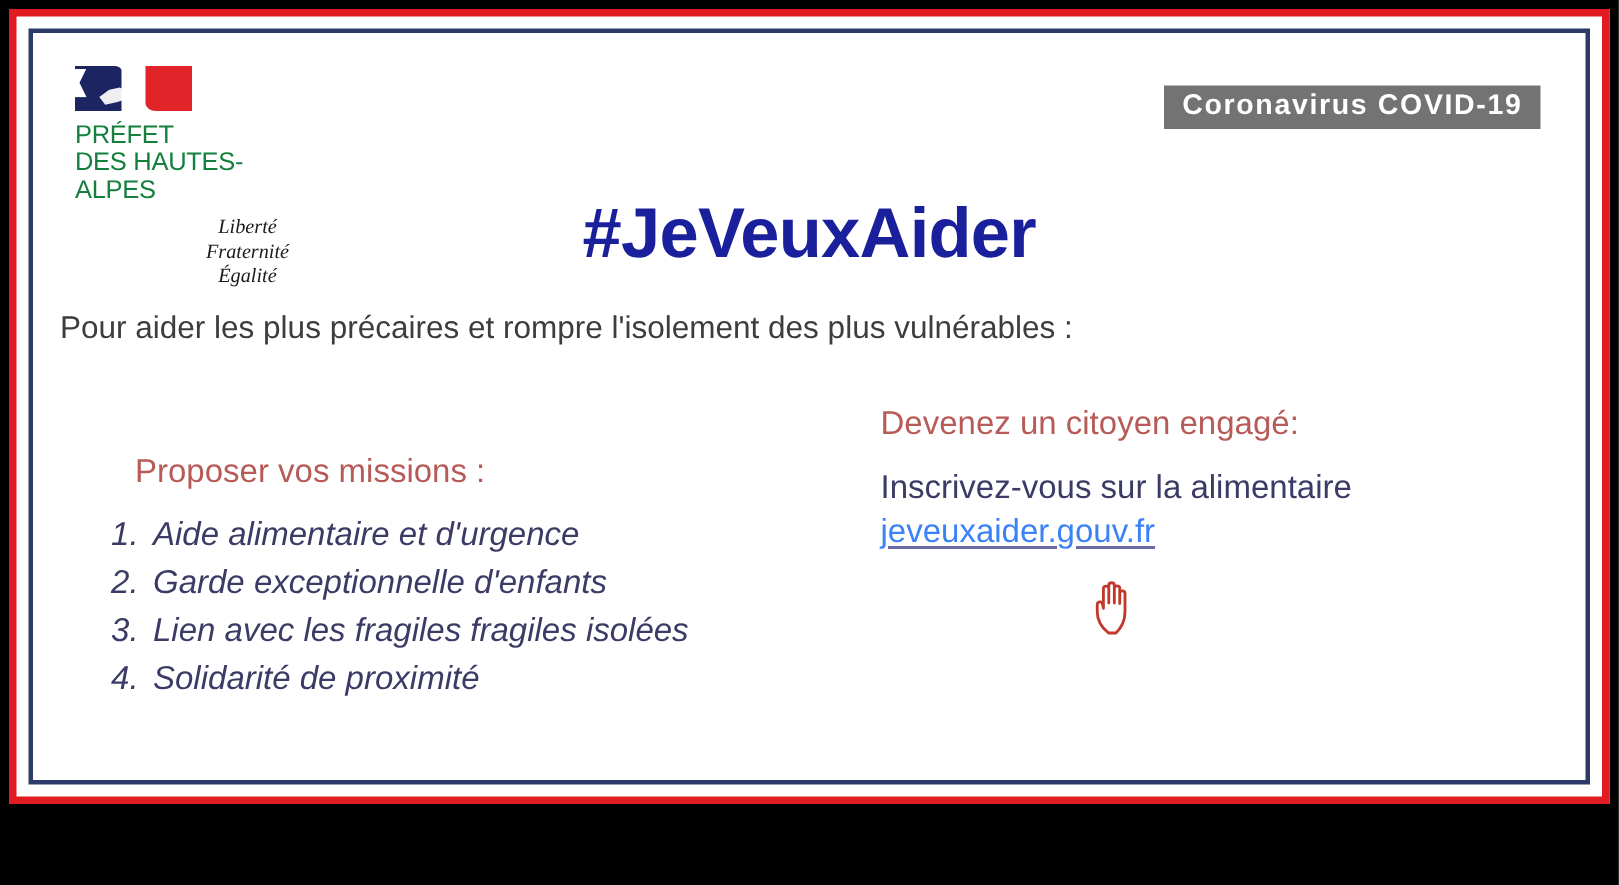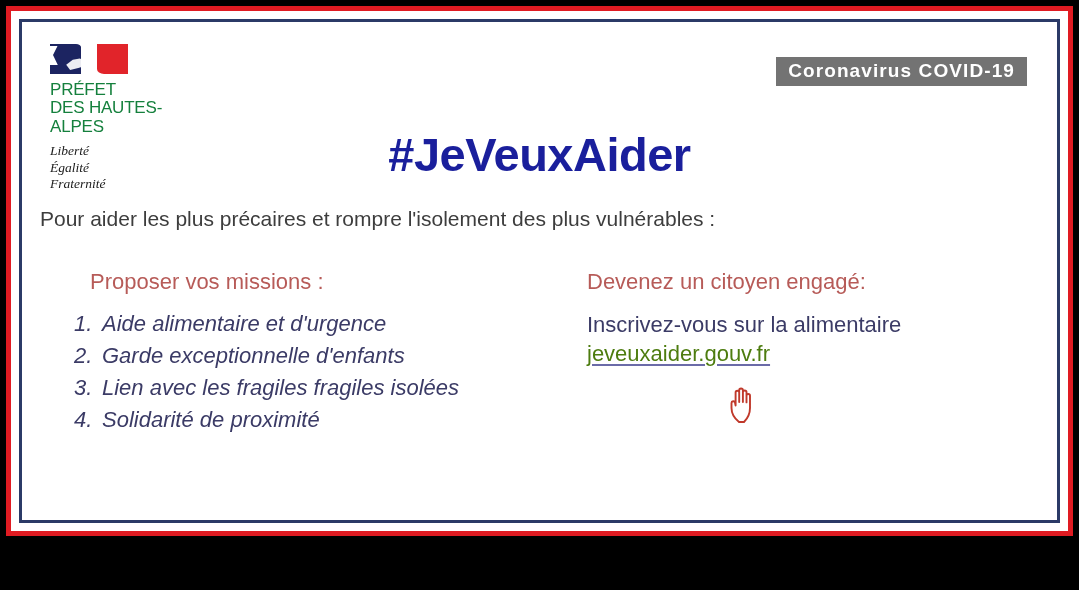--- a/index.html
+++ b/index.html
@@ -106,20 +106,21 @@
     letter-spacing: -0.2px;
   }
 
   .devise {
     margin-top: 7px;
     font-family: "Liberation Serif", serif;
     font-style: italic;
     font-size: 13.5px;
     line-height: 1.22;
     color: #1a1a1a;
+    text-align: center;
   }
 
   
   .covid-banner {
     position: absolute;
     right: 30px;
     top: 35px;
     background: #737373;
     color: #ffffff;
     font-weight: bold;
@@ -161,21 +162,21 @@
     display: flex;
   }
   .col-left  { width: 545px; padding-left: 52px; }
   .col-right { width: 480px; padding-left: 20px; }
 
   .col-heading {
     font-size: 22px;
     color: #b75b58;
     margin-bottom: 13px;
   }
-  .col-left .col-heading { padding-left: 16px; }
+  .col-left .col-heading { padding-left: 16px; margin-top: 32px; }
 
   .mission-list {
     list-style: none;
     counter-reset: missions;
   }
   .mission-list li {
     counter-increment: missions;
     font-size: 22px;
     color: #3b3b66;
     line-height: 1.46;
@@ -191,21 +192,21 @@
   }
 
   .signup-line {
     font-size: 22px;
     color: #3b3b66;
     line-height: 1.5;
   }
   .site-link {
     display: inline-block;
     font-size: 22px;
-    color: #4d7c0f;
+    color: #3b82f6;
     text-decoration: underline;
     text-decoration-color: #6b6ba8;
     text-underline-offset: 3px;
   }
 
   
   .hand-cursor {
     position: absolute;
     left: 705px;
     top: 362px;
@@ -246,22 +247,22 @@
           <div class="flag-white"></div>
           <div class="flag-red"></div>
         </div>
         <div class="prefet-title">
           <div>PRÉFET</div>
           <div>DES HAUTES-</div>
           <div>ALPES</div>
         </div>
         <div class="devise">
           <div>Liberté</div>
+          <div>Fraternité</div>
           <div>Égalité</div>
-          <div>Fraternité</div>
         </div>
       </div>
 
       <div class="covid-banner">Coronavirus COVID-19</div>
 
       <div class="main-title">#JeVeuxAider</div>
       <div class="subtitle">Pour aider les plus précaires et rompre l'isolement des plus vulnérables :</div>
 
       <div class="columns">
 

